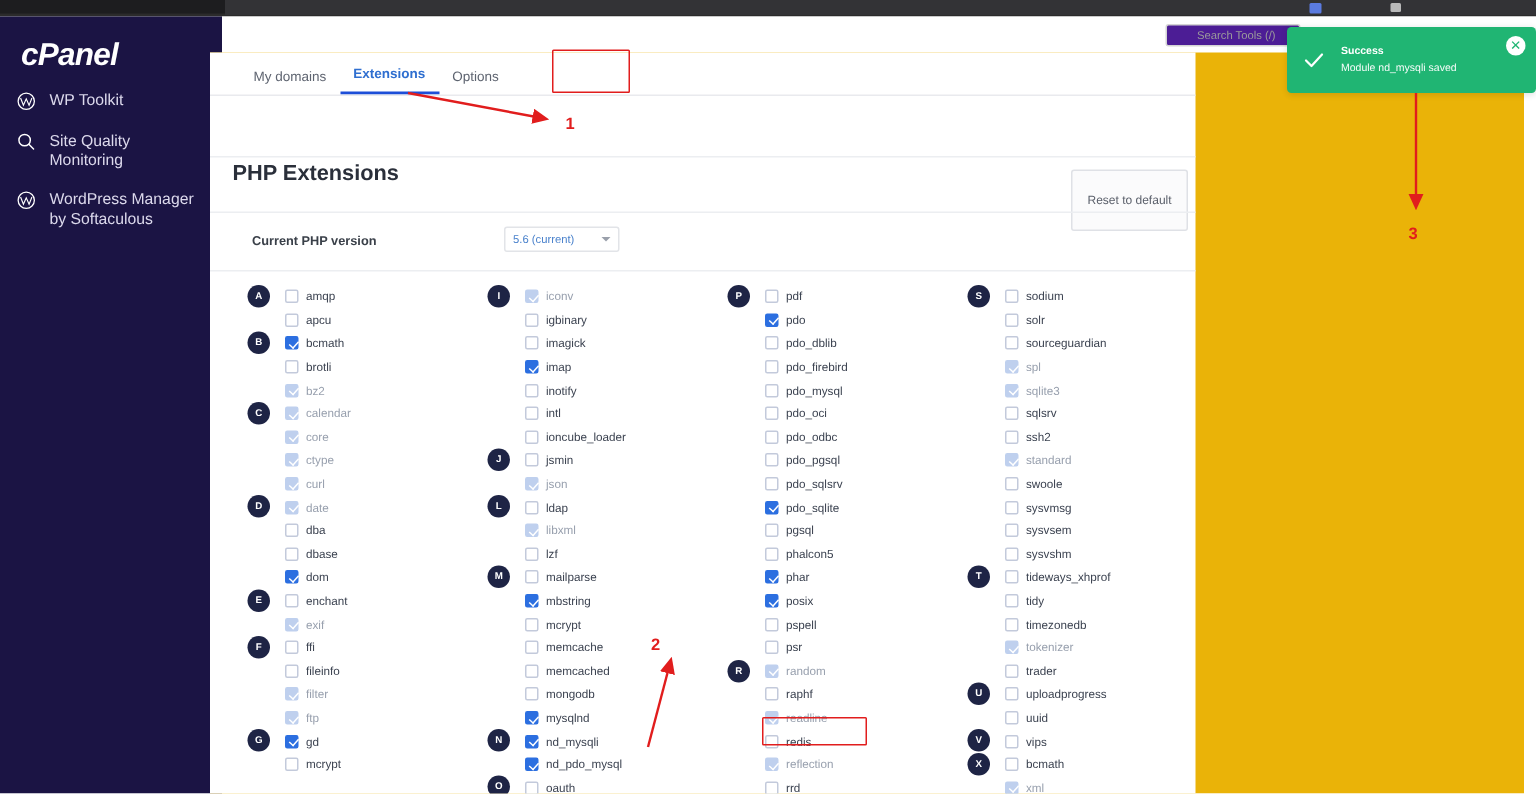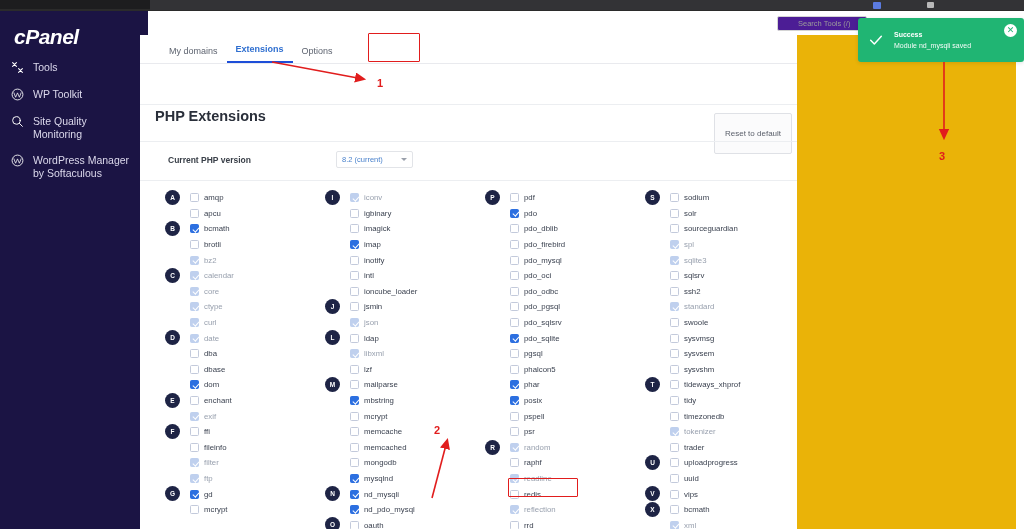--- a/index.html
+++ b/index.html
@@ -216,29 +216,20 @@
     <div class="chrome-tab-dark"></div>
     <div class="chrome-inner"></div>
     <div class="chrome-dot-blue"></div>
     <div class="chrome-dot-gray"></div>
   </div>
 
   <div class="sidebar">
     <div class="brand">cPanel</div>
     <div class="nav">
 
-      <div class="nav-item">
-        <span class="nav-ico">
-          <svg width="13" height="13" viewBox="0 0 24 24" fill="none" stroke="#fff" stroke-width="2" stroke-linecap="round">
-            <path d="M3 3l7 7M10 3L3 10"></path>
-              <path d="M14 14l7 7M21 14l-7 7"></path>
-          </svg>
-        </span>
-        <span class="nav-label">Tools</span>
-      </div>
 
       <div class="nav-item">
         <span class="nav-ico">
           <svg width="13" height="13" viewBox="0 0 24 24" fill="none" stroke="#fff" stroke-width="1.6">
             <circle cx="12" cy="12" r="10"></circle>
             <path d="M5 8l3.5 9L12 9l3.5 8L19 8" stroke-width="1.4"></path>
           </svg>
         </span>
         <span class="nav-label">WP Toolkit</span>
       </div>
@@ -281,21 +272,21 @@
       </div>
       <div class="tabs-underline"></div>
 
       <div class="hr1"></div>
       <div class="page-title">PHP Extensions</div>
       <div class="reset-btn">Reset to default</div>
       <div class="hr2"></div>
 
       <div class="ver-label">Current PHP version</div>
       <div class="ver-select">
-        <span class="v">8.2 (current)</span>
+        <span class="v">5.6 (current)</span>
         <span class="caret"></span>
       </div>
       <div class="hr3"></div>
 
       <div class="grid" id="ext-grid">
           <div class="col">
             <div class="grp">
               <div class="badge" style="top: 0px;">A</div>
               <div class="ext">
                 <span class="cb"></span>

